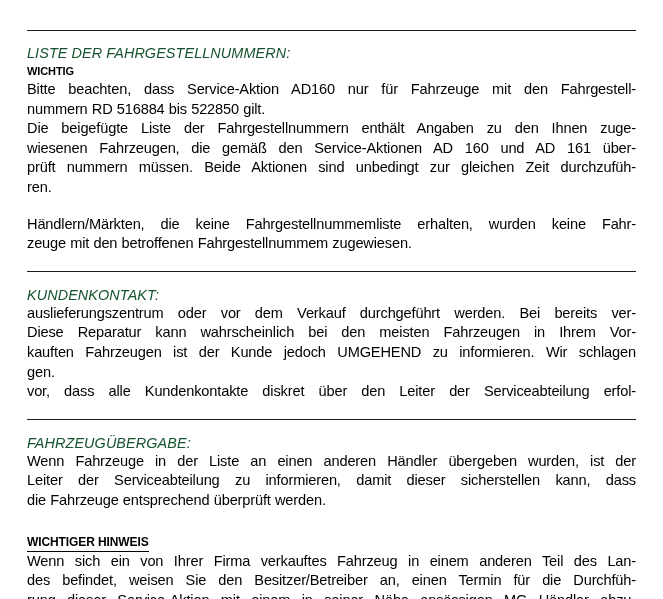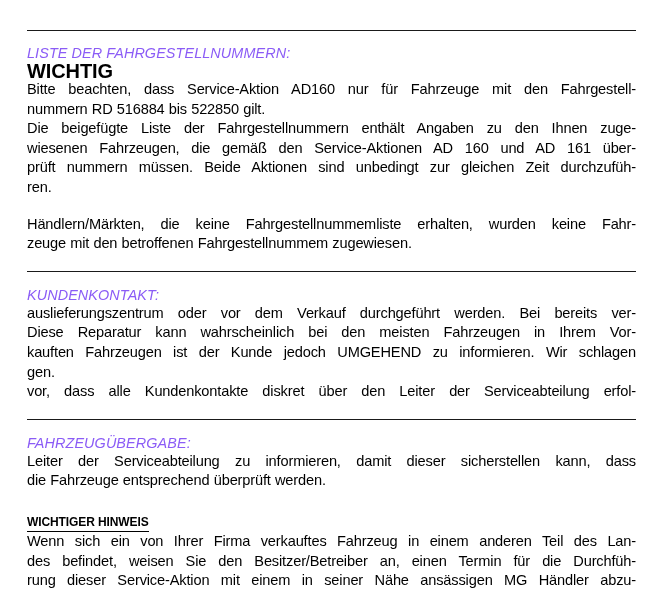--- a/index.html
+++ b/index.html
@@ -34,25 +34,25 @@
   .section { width: 609px; }
 
   .sec-title {
     font-style: italic;
     font-weight: 400;
     font-size: 14.4px;
     letter-spacing: 0.1px;
     line-height: 18px;
     margin: 0;
     white-space: nowrap;
-    color: #8b5cf6;
+    color: #14532d;
   }
   .sec-sub {
     font-weight: bold;
-    font-size: 20px;
+    font-size: 11px;
     line-height: 18px;
     margin: 0;
     letter-spacing: -0.1px;
   }
   .sec-sub-underline {
     font-weight: bold;
     font-size: 12px;
     line-height: 18px;
     margin: 0;
     letter-spacing: -0.1px;
@@ -130,20 +130,21 @@
       <span class="ln last">gen.</span>
       <span class="ln">vor, dass alle Kundenkontakte diskret über den Leiter der Serviceabteilung erfol-</span>
     </p>
   </div>
 
   <hr class="rule" id="rule-3">
 
   <div class="section" id="sec-uebergabe">
     <div class="sec-title">FAHRZEUGÜBERGABE:</div>
     <p class="body jst">
+      <span class="ln">Wenn Fahrzeuge in der Liste an einen anderen Händler übergeben wurden, ist der</span>
       <span class="ln">Leiter der Serviceabteilung zu informieren, damit dieser sicherstellen kann, dass</span>
       <span class="ln last">die Fahrzeuge entsprechend überprüft werden.</span>
     </p>
   </div>
 
   <div class="section" id="sec-hinweis">
     <div>
       <span class="sec-sub-underline">WICHTIGER HINWEIS</span>
     </div>
     <p class="body jst">

